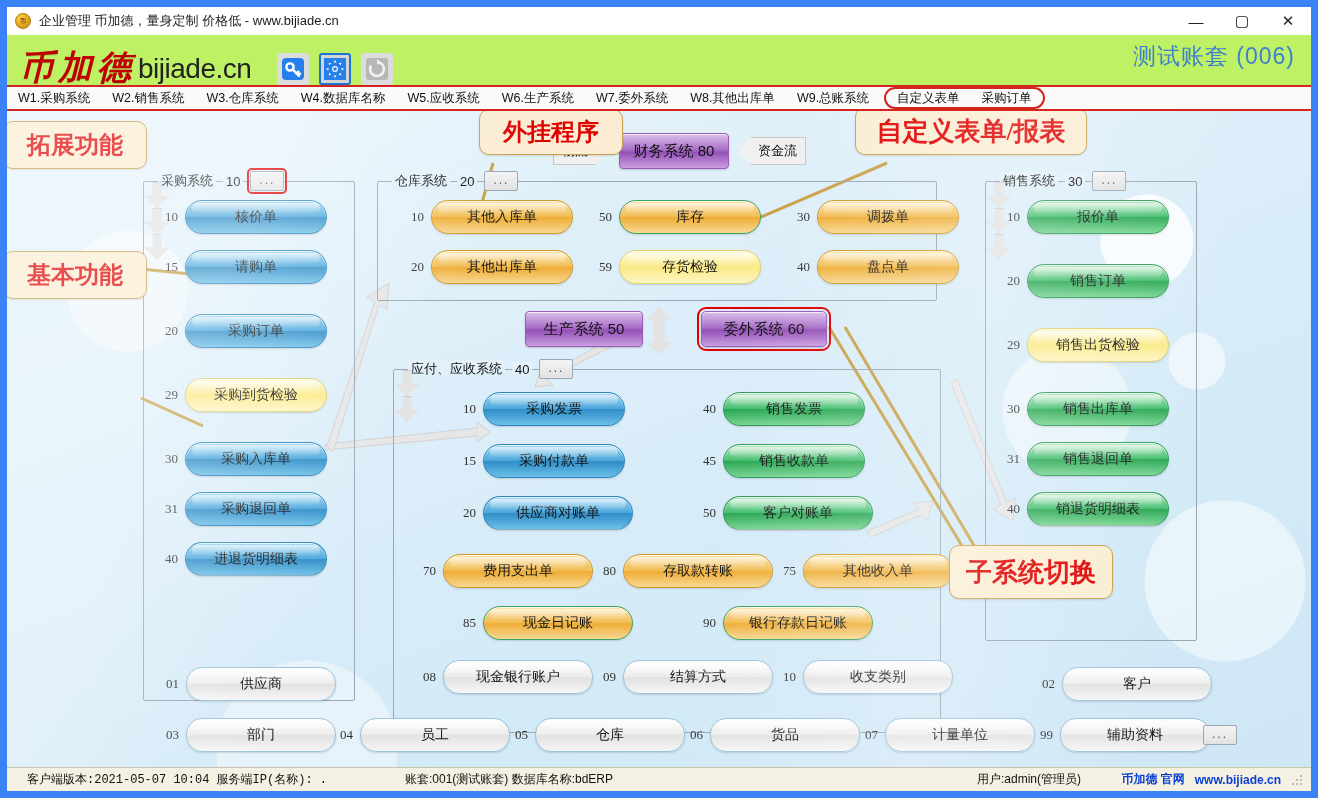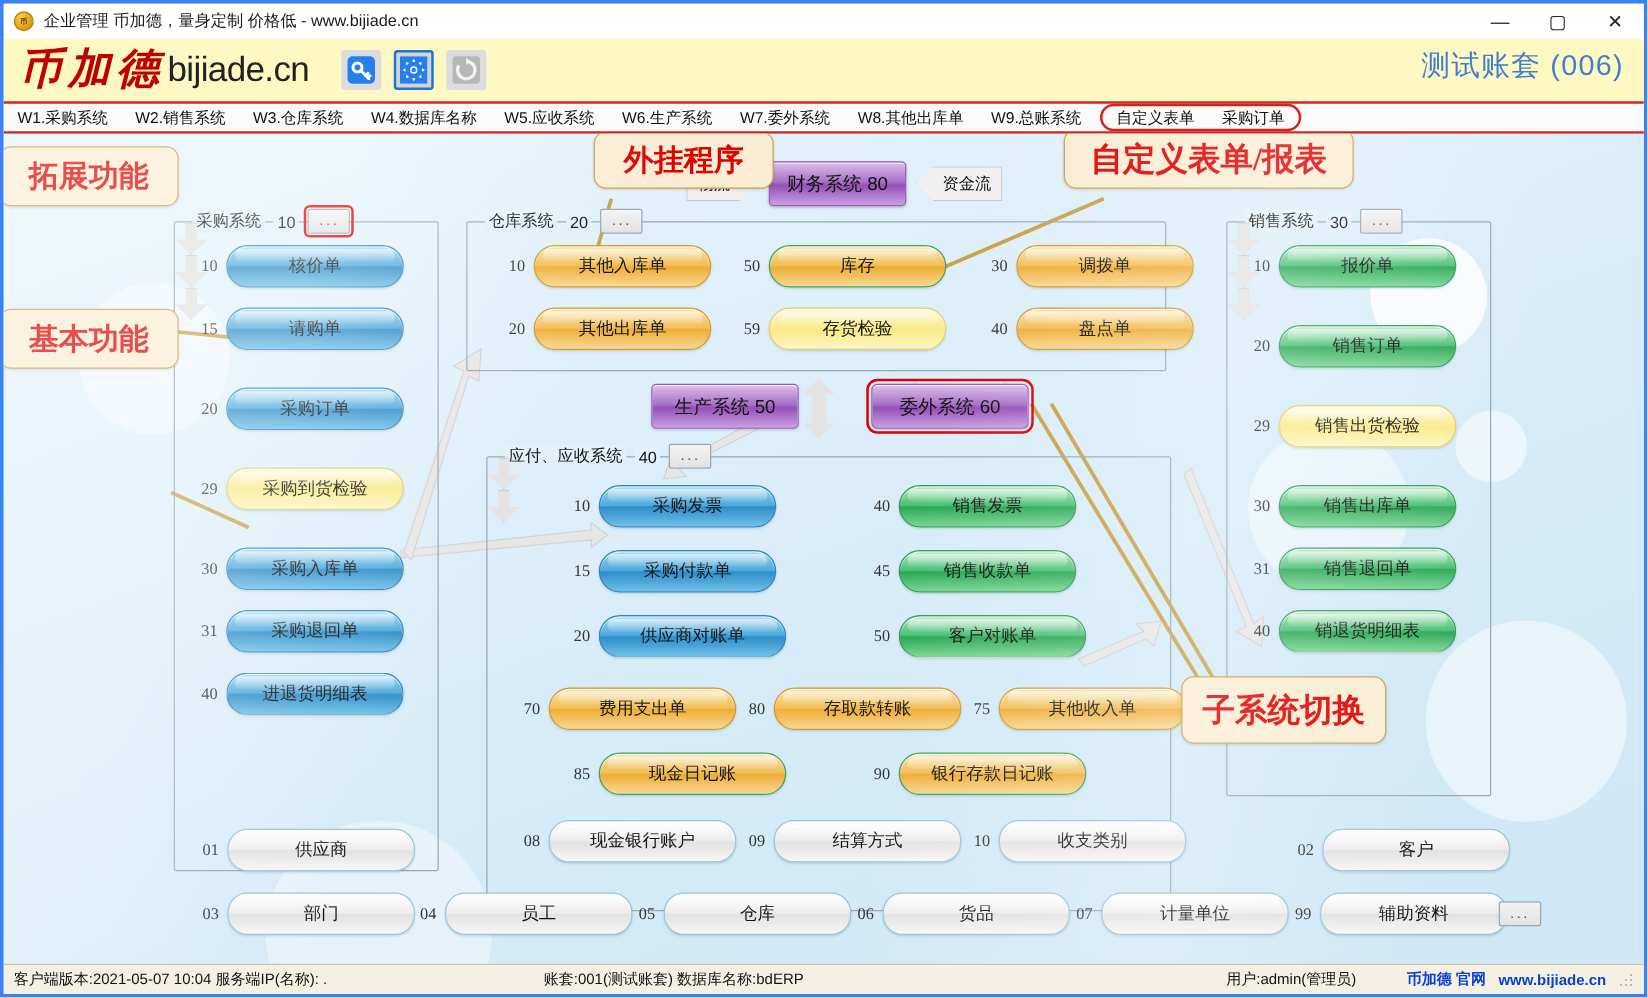--- a/index.html
+++ b/index.html
@@ -6,21 +6,21 @@
   html, body {
     width: 1318px; height: 798px;
     font-family: "Liberation Sans", "DejaVu Sans", sans-serif;
     overflow: hidden;
   }
   body { position: relative; background: #fff; }
 
   
   #app {
     position: absolute; inset: 0;
-    border: 3px solid #3b82f6;
+    border: 7px solid #3b82f6;
     background: #ffffff;
     display: flex; flex-direction: column;
   }
 
   
   .titlebar {
     height: 28px; flex: 0 0 28px;
     display: flex; align-items: center;
     background: #ffffff;
     padding-left: 8px;
@@ -44,22 +44,22 @@
   }
   .wbtn {
     width: 46px; height: 28px; display: flex;
     align-items: center; justify-content: center;
     font-size: 15px; color: #222; background: transparent;
   }
 
   
   .brandrow {
     height: 50px; flex: 0 0 50px; position: relative;
-    background: #fef9c3;
-    display: flex; align-items: center;
+    background: #bef264;
+    display: flex; align-items: flex-end;
   }
   .logo-cn {
     font-family: "Liberation Serif", "DejaVu Serif", serif;
     font-size: 34px; font-weight: bold; font-style: italic;
     color: #c00000; letter-spacing: 5px;
     margin-left: 12px; line-height: 1;
     text-shadow: 0 1px 0 rgba(0,0,0,.12);
   }
   .logo-en {
     font-size: 28px; color: #222; margin-left: 2px;
@@ -232,22 +232,22 @@
   }
 
   
   .statusbar {
     height: 24px; flex: 0 0 24px;
     background: #f4f1e2;
     border-top: 1px solid #c9c4ad;
     display: flex; align-items: center;
     font-size: 12px; color: #111; position: relative;
   }
-  .sb-l { margin-left: 8px; }
-  .sb-c { position: absolute; left: 432px; }
+  .sb-l { margin-left: 20px; font-family: Liberation Mono, monospace; }
+  .sb-c { position: absolute; left: 398px; }
   .sb-r { position: absolute; right: 8px; display: flex; align-items: center; gap: 10px; }
   .sb-u { position: absolute; right: 230px; }
   .link { color: #0a3fd6; font-weight: bold; }
   .grip { width: 12px; height: 12px; opacity:.5;
     background:
       radial-gradient(circle 1px at 2px 10px,#888 99%,transparent),
       radial-gradient(circle 1px at 6px 10px,#888 99%,transparent),
       radial-gradient(circle 1px at 10px 10px,#888 99%,transparent),
       radial-gradient(circle 1px at 6px 6px,#888 99%,transparent),
       radial-gradient(circle 1px at 10px 6px,#888 99%,transparent),

